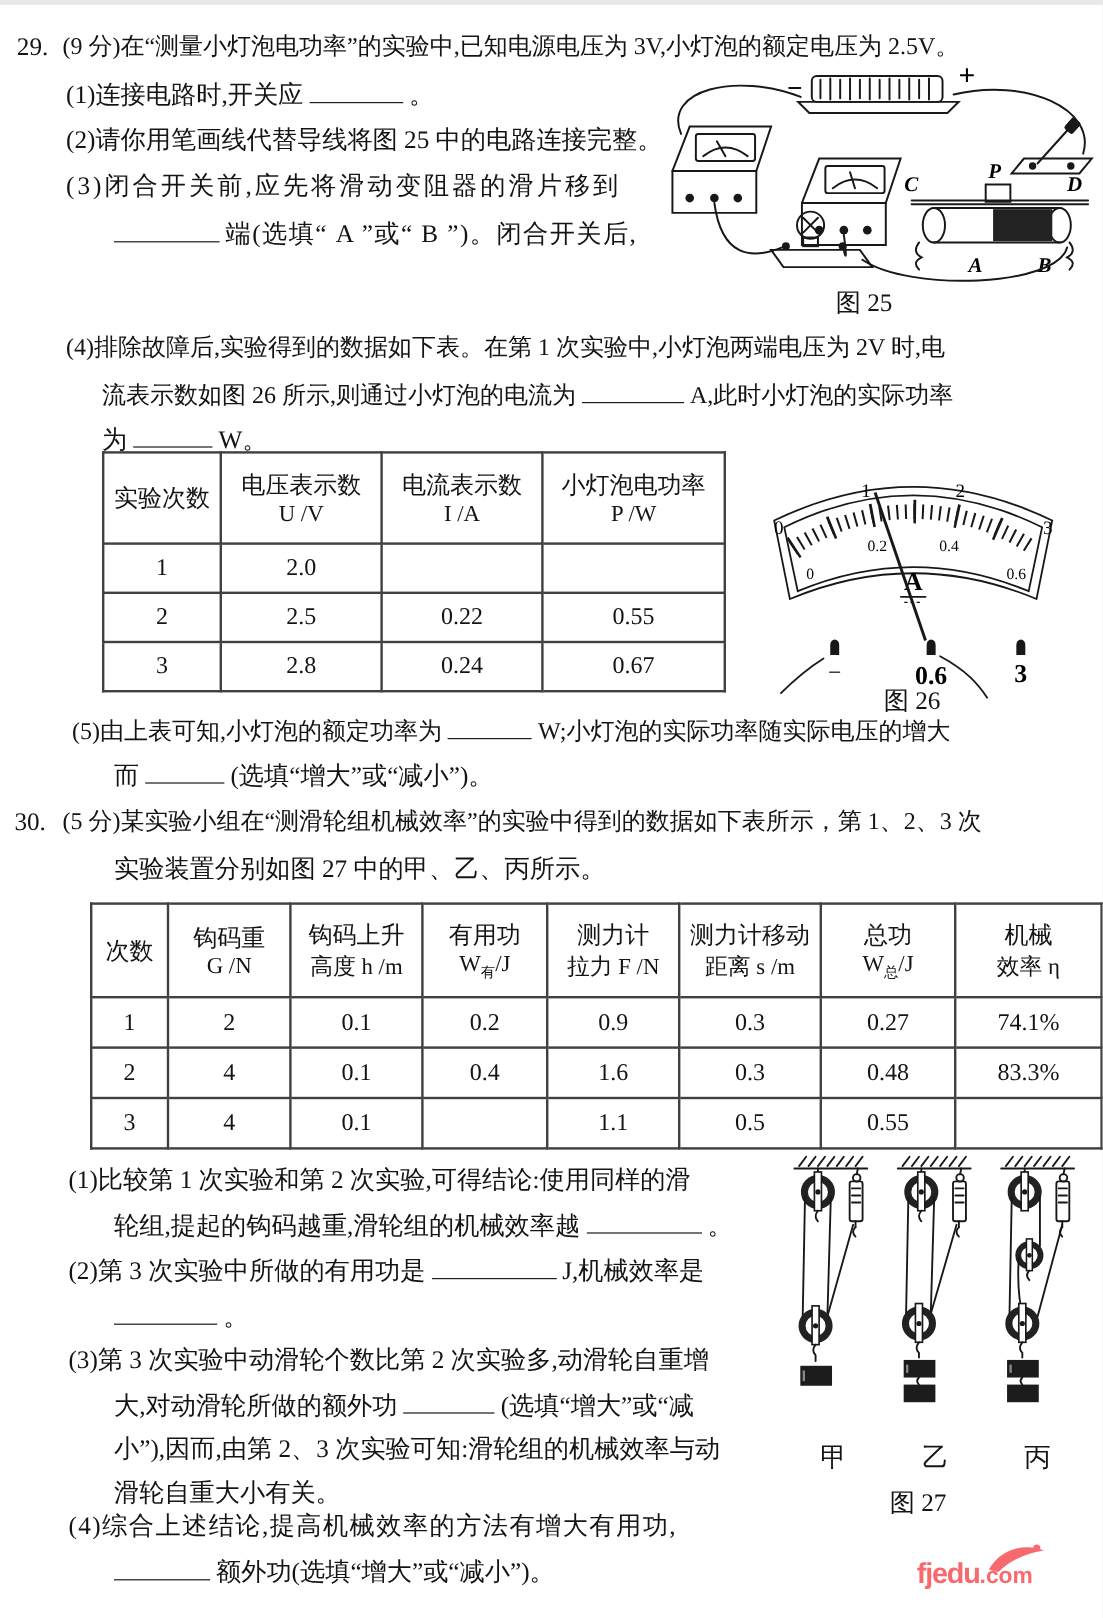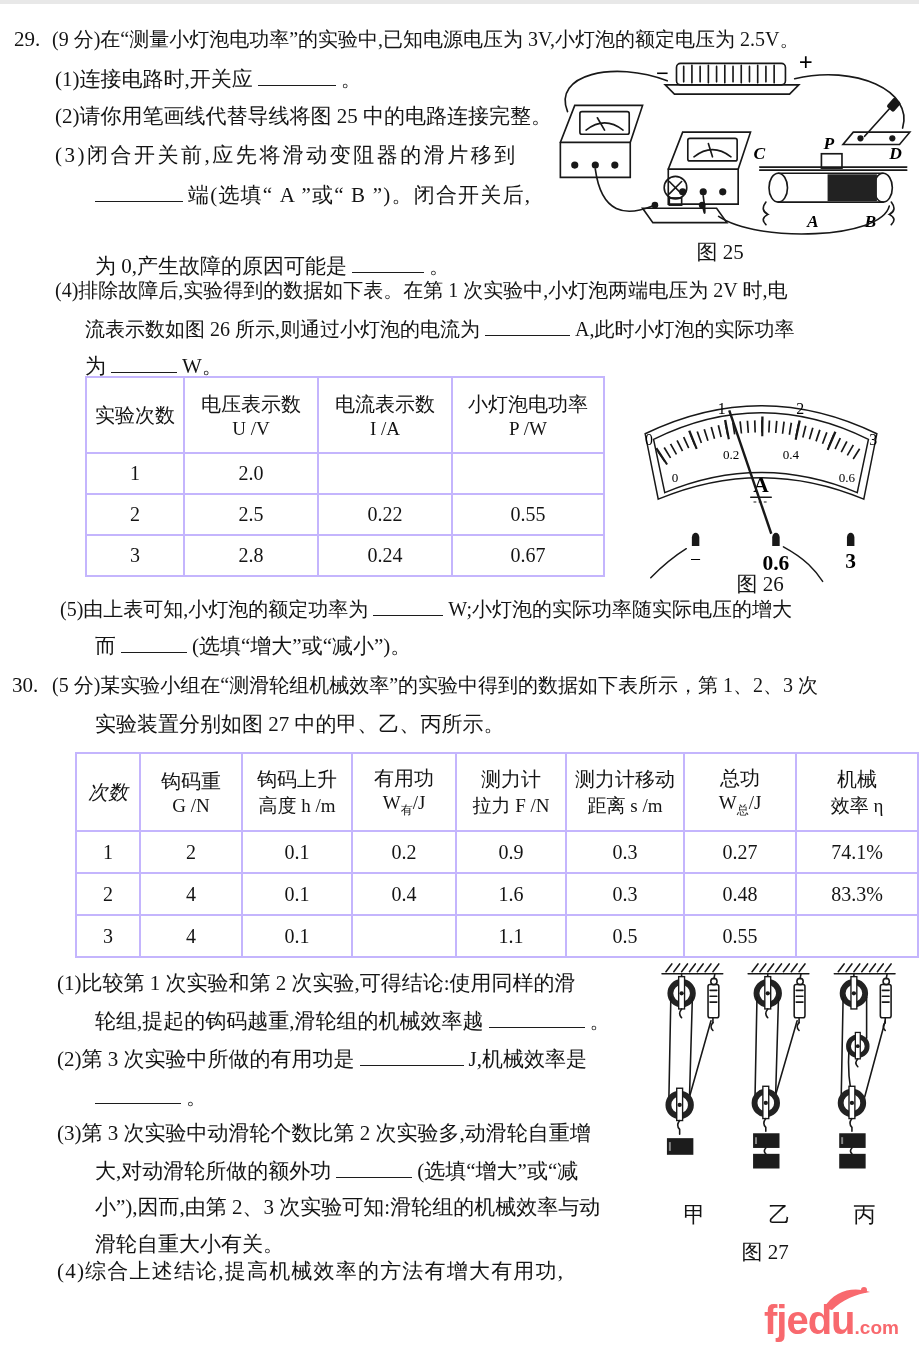--- a/index.html
+++ b/index.html
@@ -5,50 +5,49 @@
   html,body{margin:0;padding:0;background:#e8e8e8;}
   .page{position:relative;width:919px;height:1348px;background:#ffffff;margin:4px auto;
         font-family:"Liberation Serif","DejaVu Serif",serif;color:#141414;overflow:hidden;}
   .t{position:absolute;font-size:21px;line-height:1.25;white-space:nowrap;}
   .fit{font-size:20px;}
   .sp2{letter-spacing:2.5px;}
   .sp1{letter-spacing:1.2px;}
   .blank{display:inline-block;border-bottom:1.8px solid #1c1c1c;height:0.95em;
          margin:0 5px;vertical-align:baseline;}
   table{border-collapse:collapse;position:absolute;background:#fff;}
-  th,td{border:2px solid #c4b5fd;text-align:center;vertical-align:middle;
+  th,td{border:2px solid #404040;text-align:center;vertical-align:middle;
         font-weight:normal;font-size:20px;padding:0 2px;}
   .hl2{display:block;font-size:19px;}
   sub{font-size:12px;}
   .cap{position:absolute;font-size:21px;text-align:center;}
   .figlabels{position:absolute;display:flex;font-size:22px;}
   .figlabels span{display:inline-block;text-align:center;}
   .footer{position:absolute;font-weight:bold;font-size:22px;
           font-family:"Liberation Sans","DejaVu Sans",sans-serif;}
   .logo{position:absolute;font-family:"Liberation Sans","DejaVu Sans",sans-serif;font-weight:bold;}
-  .logo .main{font-size:40px;letter-spacing:-1px;}
+  .logo .main{font-size:24px;letter-spacing:-1px;}
   .logo .suffix{font-size:19px;}
   svg{position:absolute;overflow:visible;}
   .k{stroke:#181818;fill:none;stroke-width:1.6;stroke-linecap:round;}
 </style>
 </head>
 <body>
 
 <div class="page">
 
   <div class="t" style="left:14px;top:22px;">29.</div>
   <div class="t fit" style="left:52px;top:23px;">(9 分)在“测量小灯泡电功率”的实验中,已知电源电压为 3V,小灯泡的额定电压为 2.5V。</div>
 
   <div class="t" style="left:55px;top:61px;"><span>(1)连接电路时,开关应</span><span class="blank" style="width:78px;"></span><span>。</span></div>
 
   <div class="t" style="left:55px;top:99px;">(2)请你用笔画线代替导线将图 25 中的电路连接完整。</div>
 
   <div class="t sp2" style="left:55px;top:138px;">(3)闭合开关前,应先将滑动变阻器的滑片移到</div>
   <div class="t sp1" style="left:95px;top:177px;"><span class="blank" style="width:88px;margin-left:0;"></span><span>端(选填“ A ”或“ B ”)。闭合开关后,</span></div>
-  <div class="t" style="left:95px;top:248px;"><span>为 0,产生故障的原因可能是</span><span class="blank" style="width:72px;"></span><span>。</span></div>
 
   <div class="t fit" style="left:55px;top:274px;">(4)排除故障后,实验得到的数据如下表。在第 1 次实验中,小灯泡两端电压为 2V 时,电</div>
   <div class="t fit" style="left:85px;top:312px;"><span>流表示数如图 26 所示,则通过小灯泡的电流为</span><span class="blank" style="width:85px;"></span><span>A,此时小灯泡的实际功率</span></div>
   <div class="t" style="left:85px;top:348px;"><span>为</span><span class="blank" style="width:66px;"></span><span>W。</span></div>
 
   <table style="left:85px;top:372px;">
     <tbody>
         <tr style="height:76px;">
       <th style="width:92px;"><span>实验次数</span></th>
       <th style="width:128px;"><span>电压表示数</span><span class="hl2">U /V</span></th>
@@ -173,21 +172,21 @@
   </svg>
   <div class="cap" style="left:705px;top:566px;width:110px;">图 26</div>
 
   <div class="t" style="left:12px;top:668px;text-align:center;">30.</div>
   <div class="t fit" style="left:52px;top:669px;">(5 分)某实验小组在“测滑轮组机械效率”的实验中得到的数据如下表所示，第 1、2、3 次</div>
   <div class="t" style="left:95px;top:707px;">实验装置分别如图 27 中的甲、乙、丙所示。</div>
 
   <table style="left:75px;top:748px;">
     <tbody>
         <tr style="height:78px;">
-      <th style="width:58px;font-style:italic;"><span>次数</span></th>
+      <th style="width:58px;"><span>次数</span></th>
       <th style="width:96px;"><span>钩码重</span><span class="hl2">G /N</span></th>
       <th style="width:104px;"><span>钩码上升</span><span class="hl2">高度 h /m</span></th>
       <th style="width:98px;"><span>有用功</span><span class="hl2"><span>W</span><sub>有</sub><span>/J</span></span></th>
       <th style="width:104px;"><span>测力计</span><span class="hl2">拉力 F /N</span></th>
       <th style="width:112px;"><span>测力计移动</span><span class="hl2">距离 s /m</span></th>
       <th style="width:106px;"><span>总功</span><span class="hl2"><span>W</span><sub>总</sub><span>/J</span></span></th>
       <th style="width:116px;"><span>机械</span><span class="hl2">效率 η</span></th>
     </tr>
     <tr style="height:42px;">
       <td>1</td>
@@ -224,20 +223,21 @@
 
   <div class="t" style="left:57px;top:966px;">(1)比较第 1 次实验和第 2 次实验,可得结论:使用同样的滑</div>
   <div class="t" style="left:95px;top:1003px;"><span>轮组,提起的钩码越重,滑轮组的机械效率越</span><span class="blank" style="width:96px;"></span><span>。</span></div>
   <div class="t" style="left:57px;top:1041px;"><span>(2)第 3 次实验中所做的有用功是</span><span class="blank" style="width:104px;"></span><span>J,机械效率是</span></div>
   <div class="t" style="left:95px;top:1079px;"><span class="blank" style="width:86px;margin-left:0;"></span><span>。</span></div>
   <div class="t" style="left:57px;top:1116px;">(3)第 3 次实验中动滑轮个数比第 2 次实验多,动滑轮自重增</div>
   <div class="t" style="left:95px;top:1153px;"><span>大,对动滑轮所做的额外功</span><span class="blank" style="width:76px;"></span><span>(选填“增大”或“减</span></div>
   <div class="t" style="left:95px;top:1190px;">小”),因而,由第 2、3 次实验可知:滑轮组的机械效率与动</div>
   <div class="t" style="left:95px;top:1227px;">滑轮自重大小有关。</div>
   <div class="t sp1" style="left:57px;top:1254px;">(4)综合上述结论,提高机械效率的方法有增大有用功,</div>
+  <div class="t" style="left:95px;top:1292px;"><span class="blank" style="width:80px;margin-left:0;"></span><span>额外功(选填“增大”或“减小”)。</span></div>
 
   <svg style="left:652px;top:956px;" width="255" height="232" viewBox="0 0 260 237">
     <g id="pg1" transform="translate(8,0)">
       <line class="k" x1="2" y1="14" x2="64" y2="14"></line>
       <path class="k" stroke-width="1.2" d="M6,12 l6,-8 M14,12 l6,-8 M22,12 l6,-8 M30,12 l6,-8 M38,12 l6,-8 M46,12 l6,-8 M54,12 l6,-8"></path>
       <line class="k" x1="22" y1="14" x2="22" y2="20"></line>
       <circle cx="22" cy="34" r="11.5" fill="none" stroke="#222" stroke-width="6"></circle>
       <rect x="19" y="17" width="6" height="33" fill="#fff" stroke="#181818" stroke-width="1.4"></rect>
       <circle cx="22" cy="34" r="2.2" fill="#181818"></circle>
       <path class="k" d="M22,50 q-4,5 0,9"></path>

